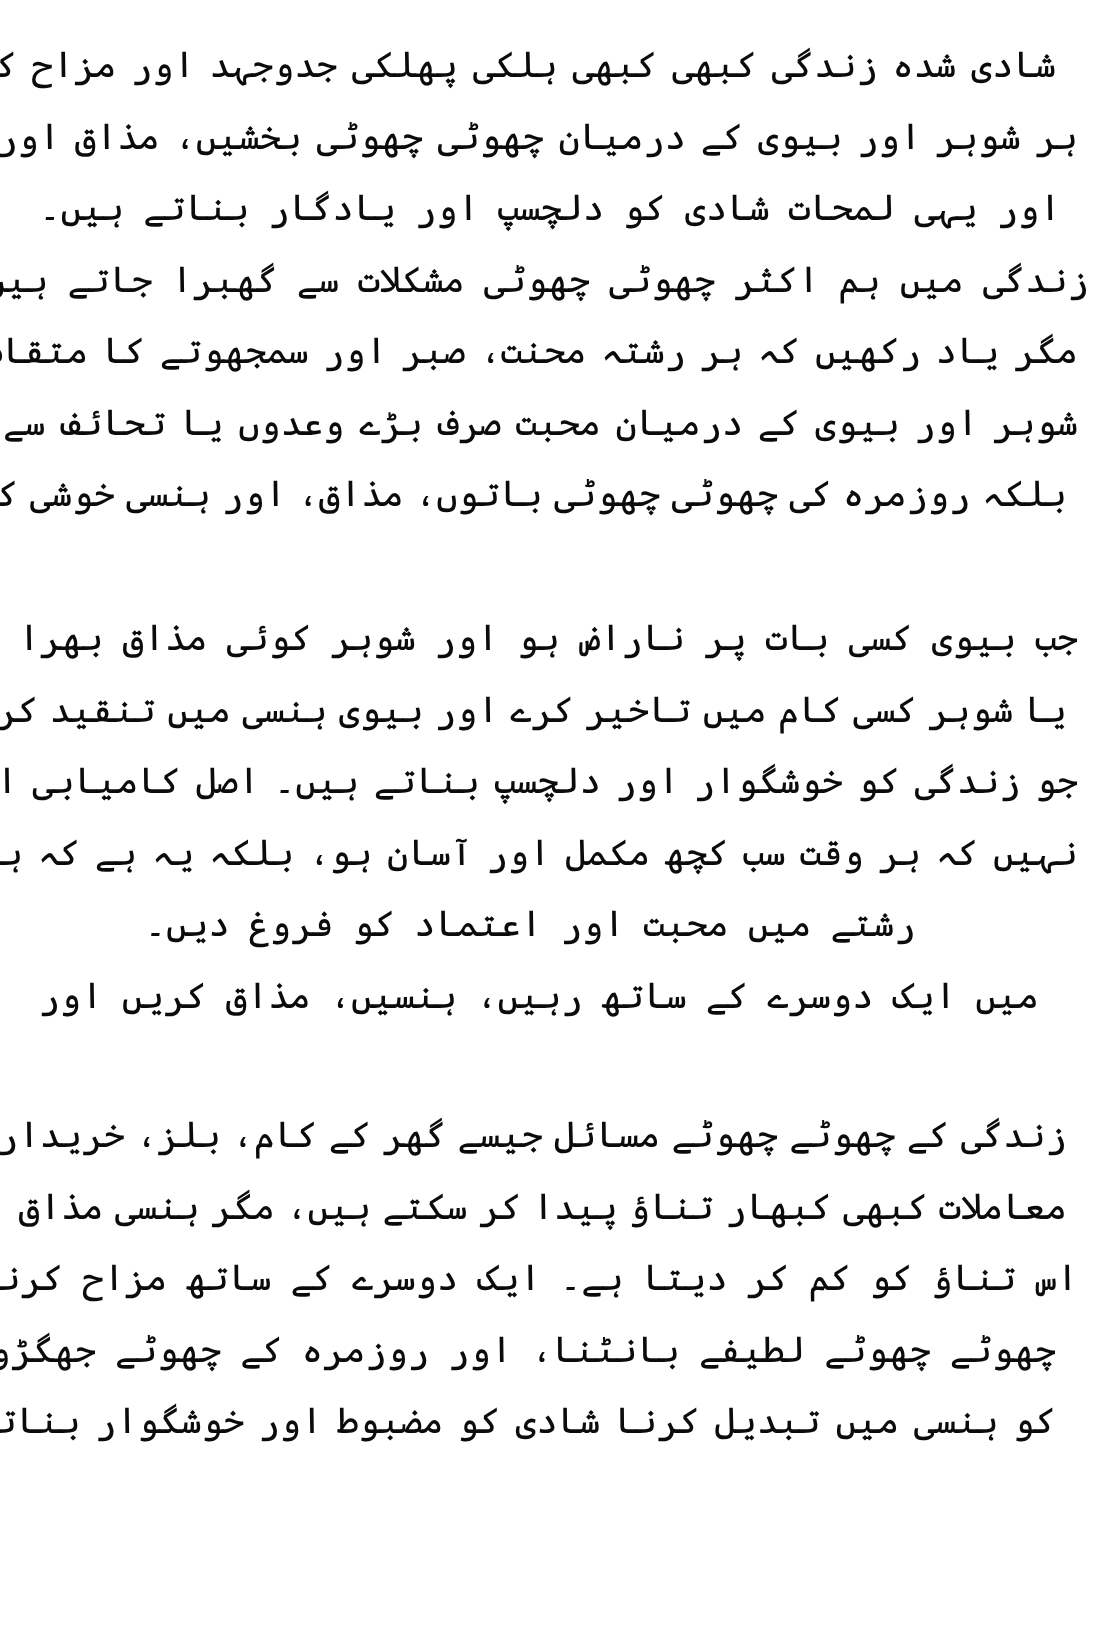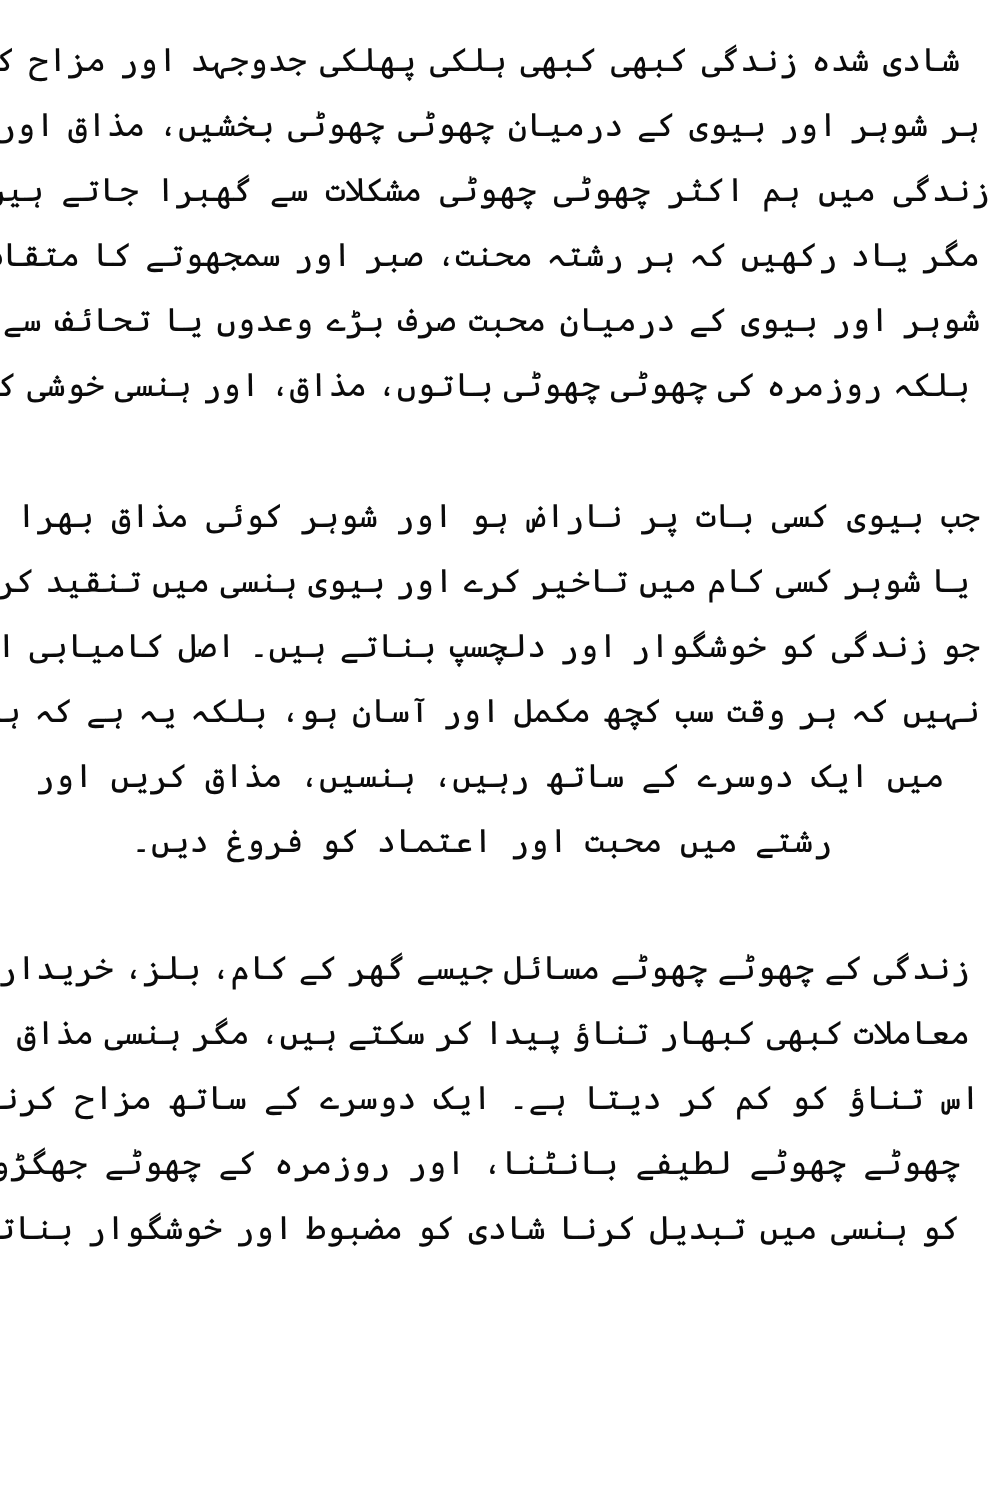--- a/index.html
+++ b/index.html
@@ -75,35 +75,36 @@
 </style>
 </head>
 <body>
 
 <div class="page">
   <article class="article">
 
     <section class="para p1">
       <div class="line nudge-r-10">شادی شدہ زندگی کبھی کبھی ہلکی پھلکی جدوجہد اور مزاح کا مجموعہ ہوتی ہے۔</div>
       <div class="line nudge-l-10">ہر شوہر اور بیوی کے درمیان چھوٹی چھوٹی بخشیں، مذاق اور شرارتیں عام بات ہیں،</div>
+      <div class="line wide">اور یہی لمحات شادی کو دلچسپ اور یادگار بناتے ہیں۔</div>
       <div class="line nudge-l-20 wide">زندگی میں ہم اکثر چھوٹی چھوٹی مشکلات سے گھبرا جاتے ہیں،</div>
       <div class="line nudge-l-10">مگر یاد رکھیں کہ ہر رشتہ محنت، صبر اور سمجھوتے کا متقاضی ہوتا ہے۔</div>
       <div class="line nudge-l-10">شوہر اور بیوی کے درمیان محبت صرف بڑے وعدوں یا تحائف سے نہیں</div>
       <div class="line tight">بلکہ روزمرہ کی چھوٹی چھوٹی باتوں، مذاق، اور ہنسی خوشی کے لمحات سے مضبوط ہوتی ہے۔</div>
     </section>
 
     <div class="gap-1"></div>
 
     <section class="para p2">
       <div class="line nudge-l-10 wide">جب بیوی کسی بات پر ناراض ہو اور شوہر کوئی مذاق بھرا جواب دے،</div>
       <div class="line tight">یا شوہر کسی کام میں تاخیر کرے اور بیوی ہنسی میں تنقید کرے، یہ سب وہ لمحے ہیں</div>
       <div class="line nudge-l-10">جو زندگی کو خوشگوار اور دلچسپ بناتے ہیں۔ اصل کامیابی اور خوشی یہ</div>
       <div class="line nudge-l-10">نہیں کہ ہر وقت سب کچھ مکمل اور آسان ہو، بلکہ یہ ہے کہ ہم ہر حال</div>
+      <div class="line nudge-r-18 wide">رشتے میں محبت اور اعتماد کو فروغ دیں۔</div>
       <div class="line nudge-r-10 wide">میں ایک دوسرے کے ساتھ رہیں، ہنسیں، مذاق کریں اور</div>
-      <div class="line nudge-r-18 wide">رشتے میں محبت اور اعتماد کو فروغ دیں۔</div>
     </section>
 
     <div class="gap-2"></div>
 
     <section class="para p3">
       <div class="line tight">زندگی کے چھوٹے چھوٹے مسائل جیسے گھر کے کام، بلز، خریداری یا کھانے پینے کے</div>
       <div class="line tight">معاملات کبھی کبھار تناؤ پیدا کر سکتے ہیں، مگر ہنسی مذاق اور مزاحیہ رویہ</div>
       <div class="line nudge-l-10 wide">اس تناؤ کو کم کر دیتا ہے۔ ایک دوسرے کے ساتھ مزاح کرنا،</div>
       <div class="line nudge-r-10 wide">چھوٹے چھوٹے لطیفے بانٹنا، اور روزمرہ کے چھوٹے جھگڑوں</div>
       <div class="line nudge-r-10">کو ہنسی میں تبدیل کرنا شادی کو مضبوط اور خوشگوار بناتا ہے۔</div>

